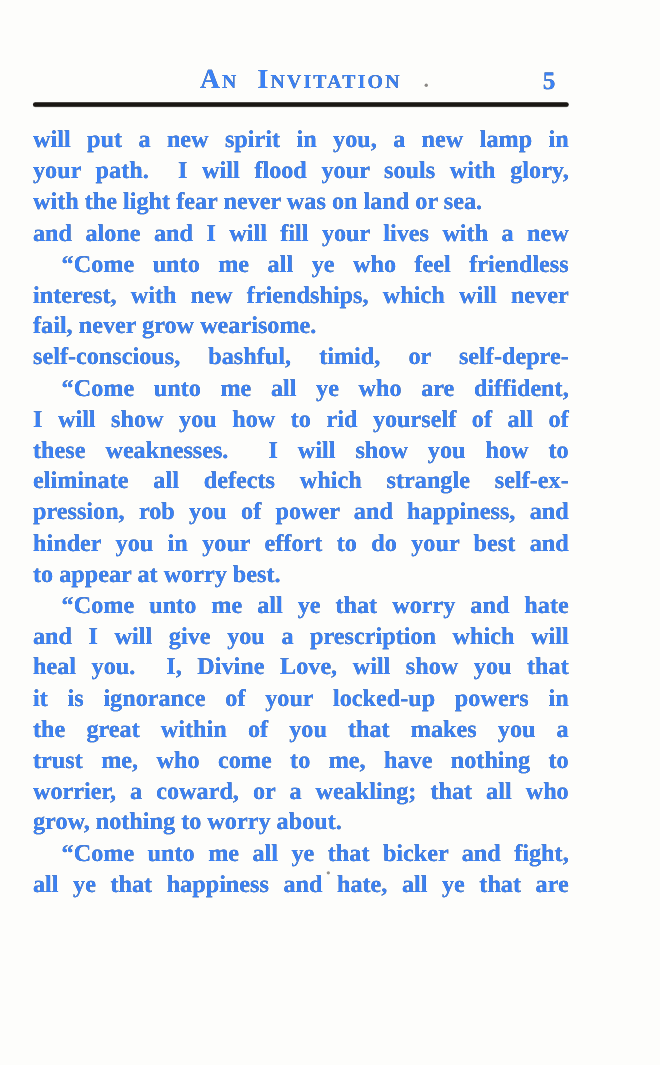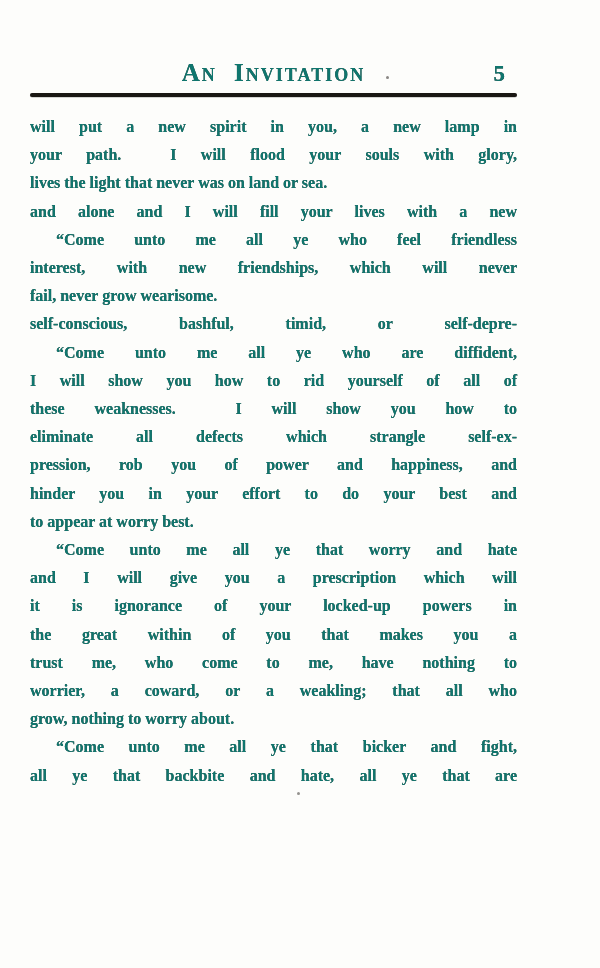--- a/index.html
+++ b/index.html
@@ -7,21 +7,21 @@
     padding: 0;
     background: #ffffff;
   }
   .page {
     position: relative;
     width: 600px;
     height: 968px;
     background: #fdfdfb;
     overflow: hidden;
     font-family: "Liberation Serif", serif;
-    color: #0f766e;
+    color: #3b82f6;
   }
   .content {
     position: absolute;
     left: 30px;
     top: 0;
     width: 487px;
   }
   .header {
     position: absolute;
     top: 57px;
@@ -57,21 +57,21 @@
     background: #1a1713;
     border-radius: 2px;
     box-shadow: 0 0.5px 0 rgba(26,23,19,0.35);
   }
   .body-text {
     position: absolute;
     top: 113px;
     left: 0;
     width: 100%;
     font-weight: 700;
-    font-size: 16px;
+    font-size: 22px;
     line-height: 28.2px;
     text-shadow: 0 0 0.55px rgba(24,21,18,0.8);
   }
   .paragraph { margin: 0; }
   .line {
     text-align: left;
     white-space: pre-wrap;
   }
   .line.just {
     text-align: justify;
@@ -96,48 +96,49 @@
   <div class="content">
     <div class="header">
       <span class="running-title">An Invitation</span>
       <span class="page-number">5</span>
     </div>
     <div class="header-rule"></div>
     <div class="body-text">
         <div class="paragraph">
           <div class="line just">will put a new spirit in you, a new lamp in</div>
           <div class="line just">your path.&nbsp; I will flood your souls with glory,</div>
-          <div class="line">lives the light that never was on land or sea.</div>
+          <div class="line">with the light fear never was on land or sea.</div>
         </div>
         <div class="paragraph">
           <div class="line just">and alone and I will fill your lives with a new</div>
           <div class="line just indent">“Come unto me all ye who feel friendless</div>
           <div class="line just">interest, with new friendships, which will never</div>
           <div class="line">fail, never grow wearisome.</div>
         </div>
         <div class="paragraph">
           <div class="line just">self-conscious, bashful, timid, or self-depre-</div>
           <div class="line just indent">“Come unto me all ye who are diffident,</div>
           <div class="line just">I will show you how to rid yourself of all of</div>
           <div class="line just">these weaknesses.&nbsp; I will show you how to</div>
           <div class="line just">eliminate all defects which strangle self-ex-</div>
           <div class="line just">pression, rob you of power and happiness, and</div>
           <div class="line just">hinder you in your effort to do your best and</div>
           <div class="line">to appear at worry best.</div>
         </div>
         <div class="paragraph">
           <div class="line just indent">“Come unto me all ye that worry and hate</div>
           <div class="line just">and I will give you a prescription which will</div>
+          <div class="line just">heal you.&nbsp; I, Divine Love, will show you that</div>
           <div class="line just">it is ignorance of your locked-up powers in</div>
           <div class="line just">the great within of you that makes you a</div>
           <div class="line just">trust me, who come to me, have nothing to</div>
           <div class="line just">worrier, a coward, or a weakling; that all who</div>
           <div class="line">grow, nothing to worry about.</div>
         </div>
         <div class="paragraph">
           <div class="line just indent">“Come unto me all ye that bicker and fight,</div>
-          <div class="line just">all ye that backbite and hate, all ye that are</div>
+          <div class="line just">all ye that happiness and hate, all ye that are</div>
         </div>
       </div>
   </div>
   <div class="speck s1"></div>
   <div class="speck s2"></div>
 </div>
 
 </body></html>

